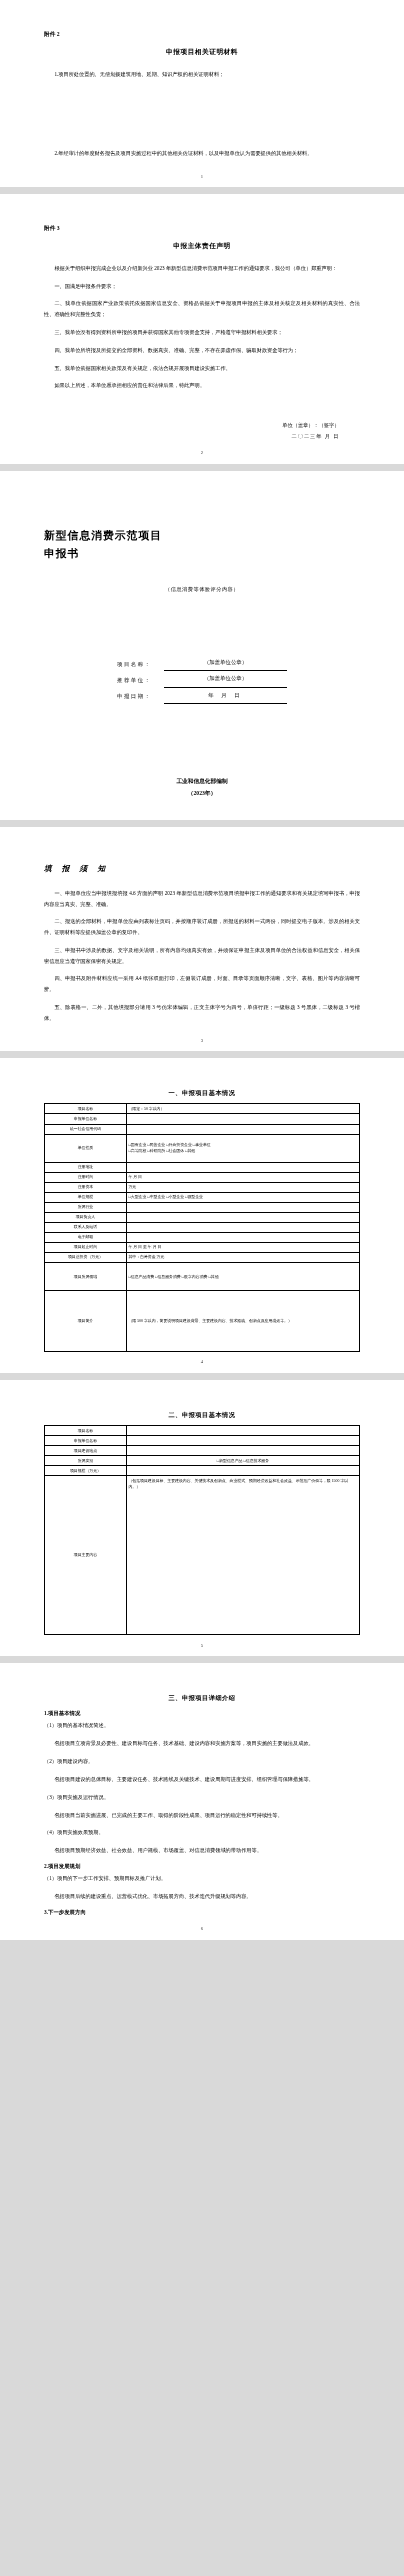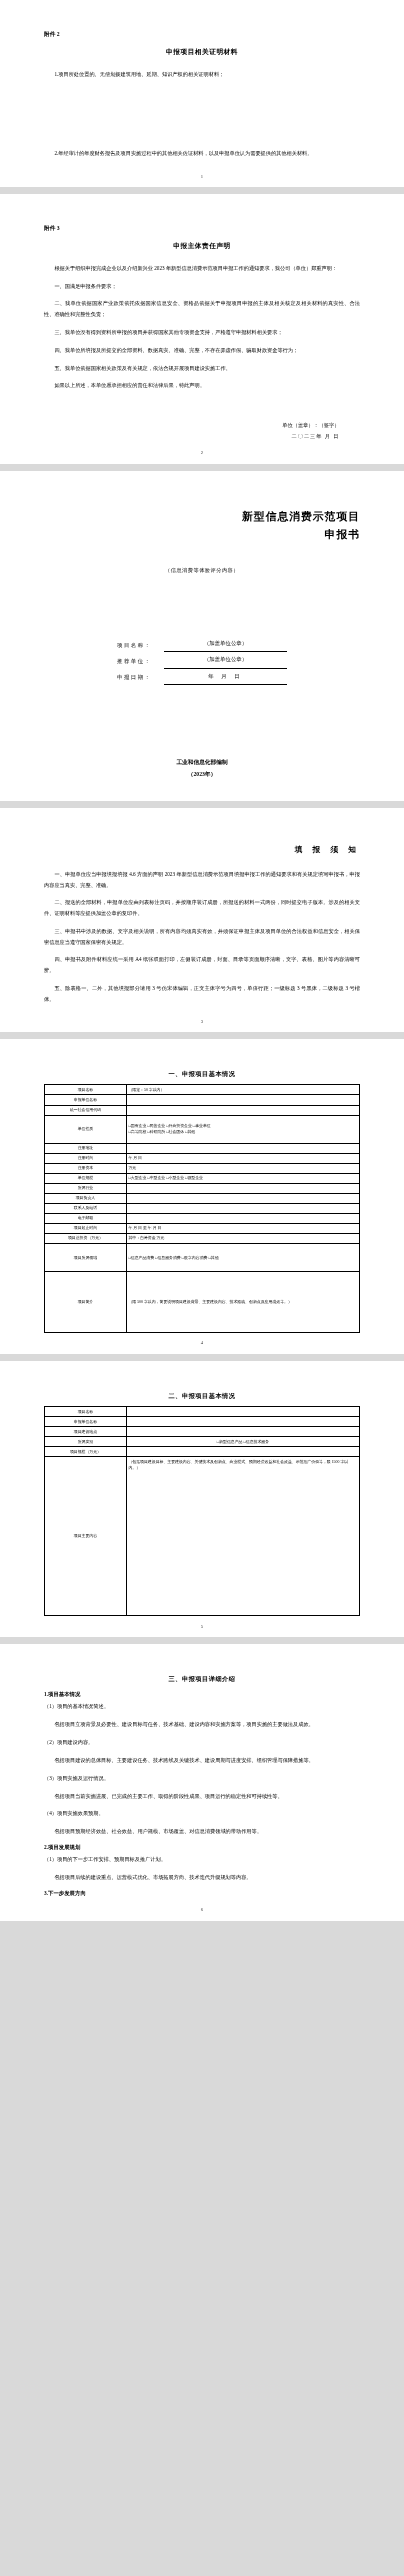--- a/index.html
+++ b/index.html
@@ -38,26 +38,26 @@
     line-height:2.05;
     text-indent:2em;
     margin:0 0 7.2px 0;
     text-align:justify;
   }
   p.body.noind{text-indent:0;}
   .spacer-lg{height:62px;}
 
   
   .cover-title{
-    text-align:right;
+    text-align:left;
     font-size:10.8px;
     font-weight:bold;
     letter-spacing:1px;
     line-height:1.7;
-    margin-top:5px;
+    margin-top:24px;
   }
   .cover-sub{
     text-align:center;
     font-size:5.2px;
     margin-top:24px;
     letter-spacing:0.5px;
   }
   .cover-fields{
     margin:62px auto 0 auto;
     width:170px;
@@ -89,25 +89,26 @@
   .sign-block{
     margin-top:29px;
     font-size:5.2px;
     line-height:2.2;
   }
   .sign-block .line{text-align:right;padding-right:20.6px;}
   .sign-block .line2{text-align:right;padding-right:20.6px;letter-spacing:1px;}
 
   
   .notice-title{
-    text-align:right;
+    text-align:left;
     font-size:7.7px;
     font-weight:bold;
     letter-spacing:4.1px;
     margin:5.2px 0 14.4px 0;
+    font-style:italic;
   }
 
   
   .tbl-title{
     text-align:center;
     font-size:6.2px;
     font-weight:bold;
     letter-spacing:0.5px;
     margin:0 0 5.2px 0;
   }

